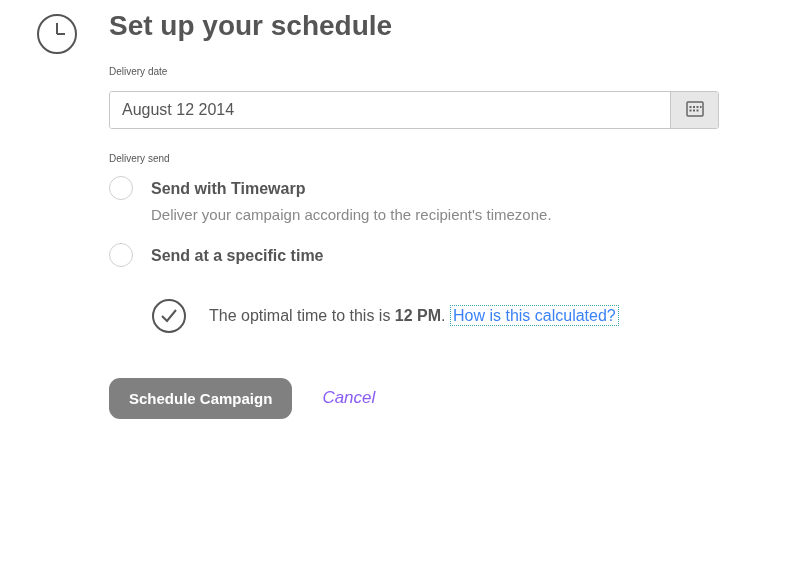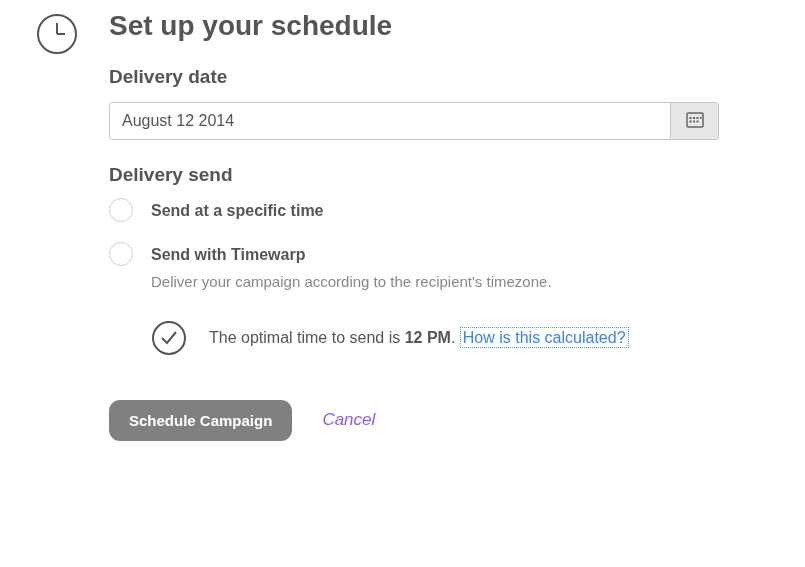--- a/index.html
+++ b/index.html
@@ -29,22 +29,22 @@
     .content {
       flex: 1;
     }
     h1 {
       font-size: 28px;
       font-weight: 700;
       color: #555;
       margin-bottom: 24px;
     }
     .label {
-      font-size: 19px;
-      font-weight: 700;
+      font-size: 10px;
+      font-weight: 400;
       color: #555;
       margin-bottom: 14px;
       margin-top: 8px;
     }
     .date-input-wrap {
       display: flex;
       border: 1px solid #c7c7c7;
       border-radius: 3px;
       overflow: hidden;
       margin-bottom: 24px;
@@ -192,42 +192,42 @@
           </svg>
         </span>
       </button>
     </div>
 
     <div class="label">Delivery send</div>
 
     <div class="radio-option">
       <span class="radio"></span>
       <div>
-        <div class="radio-label">Send at a specific time</div>
+        <div class="radio-label">Send with Timewarp</div>
+        <div class="radio-desc">Deliver your campaign according to the recipient's timezone.</div>
       </div>
     </div>
 
     <div class="radio-option">
       <span class="radio"></span>
       <div>
-        <div class="radio-label">Send with Timewarp</div>
-        <div class="radio-desc">Deliver your campaign according to the recipient's timezone.</div>
+        <div class="radio-label">Send at a specific time</div>
       </div>
     </div>
 
 
     <div class="optimal-box">
       <span class="check-circle">
         <svg viewBox="0 0 36 36" fill="none" stroke="#555" stroke-width="2">
           <circle cx="18" cy="18" r="16"></circle>
           <path d="M11 18 l5 5 l9 -11"></path>
         </svg>
       </span>
       <div class="optimal-text">
-        <span>The optimal time to send is </span><strong>12 PM</strong><span>. </span><a class="link-dotted">How is this calculated?</a>
+        <span>The optimal time to this is </span><strong>12 PM</strong><span>. </span><a class="link-dotted">How is this calculated?</a>
       </div>
     </div>
 
     <div class="actions">
       <button class="btn-primary">Schedule Campaign</button>
       <a class="btn-cancel">Cancel</a>
     </div>
   </div>
 </div>
 

